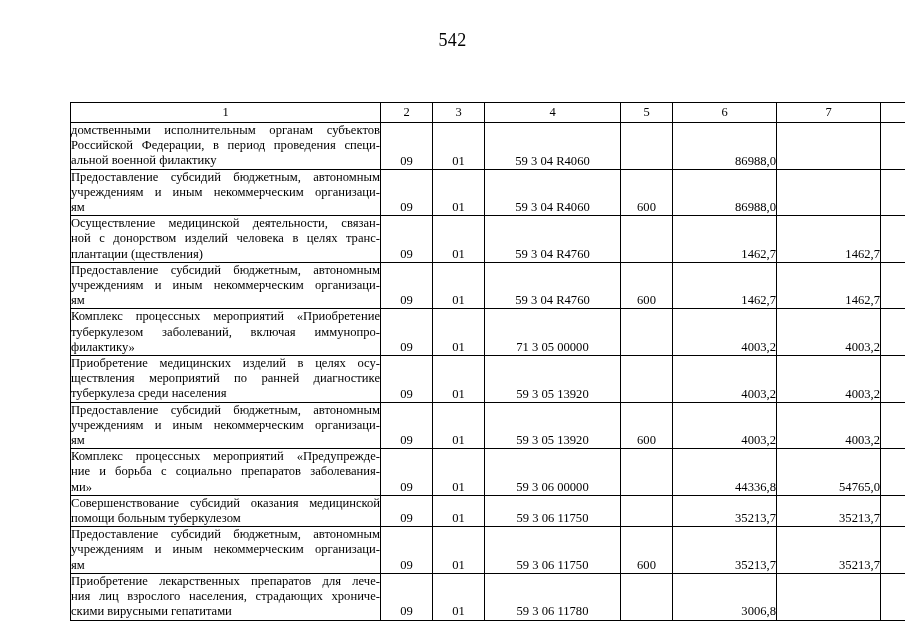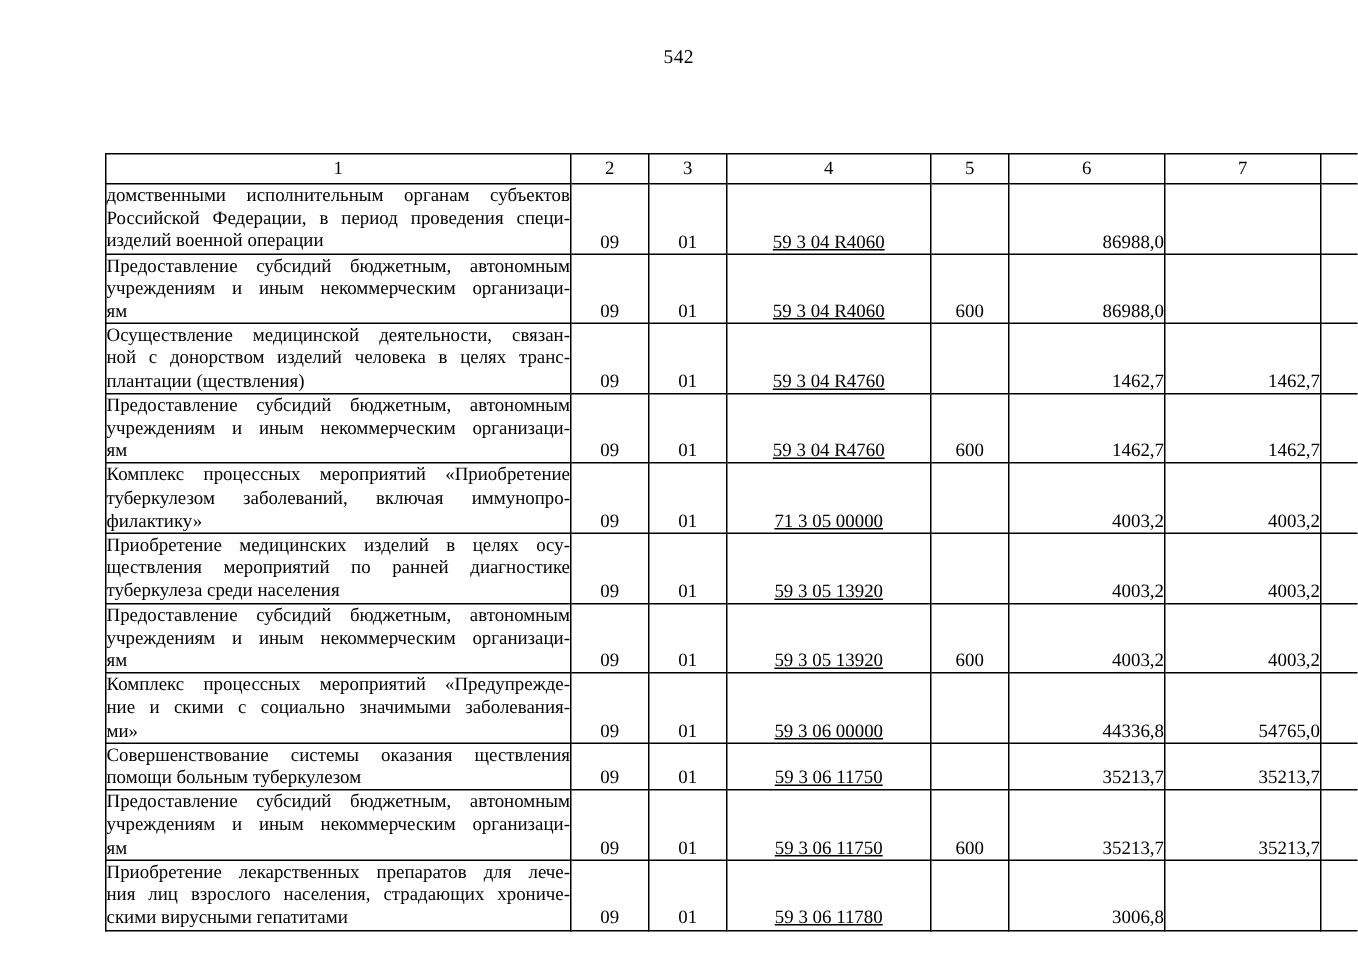--- a/index.html
+++ b/index.html
@@ -15,21 +15,21 @@
     position: relative;
   }
   .page {
     position: relative;
     width: 905px;
     height: 640px;
     box-sizing: border-box;
   }
   .page-number {
     text-align: center;
-    font-size: 13px;
+    font-size: 18px;
     margin-top: 30px;
     margin-bottom: 0;
     letter-spacing: 0.3px;
   }
   .table-wrap {
     position: absolute;
     left: 70px;
     top: 72px;
     width: 810px;
   }
@@ -58,21 +58,21 @@
   tbody td {
     border-top: none;
     border-bottom: none;
   }
   tbody tr:last-child td {
     border-bottom: 1px solid #000;
   }
   .c1 { width: 310px; }
   .c2 { width: 52px; }
   .c3 { width: 52px; }
-  .c4 { width: 136px; text-decoration: underline; }
+  .c4 { width: 136px; }
   .c5 { width: 52px; }
   .c6 { width: 104px; }
   .c7 { width: 104px; }
   .c8 { width: 100px; }
 
   .name-cell {
     padding: 0 4px 0 6px;
     text-align: justify;
     text-justify: inter-word;
     line-height: 15.2px;
@@ -125,21 +125,21 @@
           <td>6</td>
           <td>7</td>
           <td>8</td>
         </tr>
       </thead>
       <tbody id="table-body">
           <tr>
             <td class="c1 name-cell">
               <span class="ln j">домственными исполнительным органам субъектов</span>
               <span class="ln j">Российской Федерации, в период проведения специ-</span>
-              <span class="ln">изделий военной операции</span>
+              <span class="ln">альной военной филактику</span>
             </td>
             <td class="c2 code-cell">
               <div style="height: 45.6px; display: flex; align-items: flex-end; justify-content: center; padding-bottom: 0px;">09</div>
             </td>
             <td class="c3 code-cell">
               <div style="height: 45.6px; display: flex; align-items: flex-end; justify-content: center; padding-bottom: 0px;">01</div>
             </td>
             <td class="c4 code-cell">
               <div style="height: 45.6px; display: flex; align-items: flex-end; justify-content: center; padding-bottom: 0px;">59 3 04 R4060</div>
             </td>
@@ -320,21 +320,21 @@
             <td class="c7 num-cell">
               <div style="height: 45.6px; display: flex; align-items: flex-end; justify-content: flex-end; padding-bottom: 0px;">4003,2</div>
             </td>
             <td class="c8 num-cell">
               <div style="height: 45.6px; display: flex; align-items: flex-end; justify-content: flex-end; padding-bottom: 0px;">4003,2</div>
             </td>
           </tr>
           <tr>
             <td class="c1 name-cell">
               <span class="ln j">Комплекс процессных мероприятий «Предупрежде-</span>
-              <span class="ln j">ние и скими с социально значимыми заболевания-</span>
+              <span class="ln j">ние и борьба с социально препаратов заболевания-</span>
               <span class="ln">ми»</span>
             </td>
             <td class="c2 code-cell">
               <div style="height: 45.6px; display: flex; align-items: flex-end; justify-content: center; padding-bottom: 0px;">09</div>
             </td>
             <td class="c3 code-cell">
               <div style="height: 45.6px; display: flex; align-items: flex-end; justify-content: center; padding-bottom: 0px;">01</div>
             </td>
             <td class="c4 code-cell">
               <div style="height: 45.6px; display: flex; align-items: flex-end; justify-content: center; padding-bottom: 0px;">59 3 06 00000</div>
@@ -347,21 +347,21 @@
             </td>
             <td class="c7 num-cell">
               <div style="height: 45.6px; display: flex; align-items: flex-end; justify-content: flex-end; padding-bottom: 0px;">54765,0</div>
             </td>
             <td class="c8 num-cell">
               <div style="height: 45.6px; display: flex; align-items: flex-end; justify-content: flex-end; padding-bottom: 0px;">55065,2</div>
             </td>
           </tr>
           <tr>
             <td class="c1 name-cell">
-              <span class="ln j">Совершенствование системы оказания ществления</span>
+              <span class="ln j">Совершенствование субсидий оказания медицинской</span>
               <span class="ln">помощи больным туберкулезом</span>
             </td>
             <td class="c2 code-cell">
               <div style="height: 30.4px; display: flex; align-items: flex-end; justify-content: center; padding-bottom: 0px;">09</div>
             </td>
             <td class="c3 code-cell">
               <div style="height: 30.4px; display: flex; align-items: flex-end; justify-content: center; padding-bottom: 0px;">01</div>
             </td>
             <td class="c4 code-cell">
               <div style="height: 30.4px; display: flex; align-items: flex-end; justify-content: center; padding-bottom: 0px;">59 3 06 11750</div>

